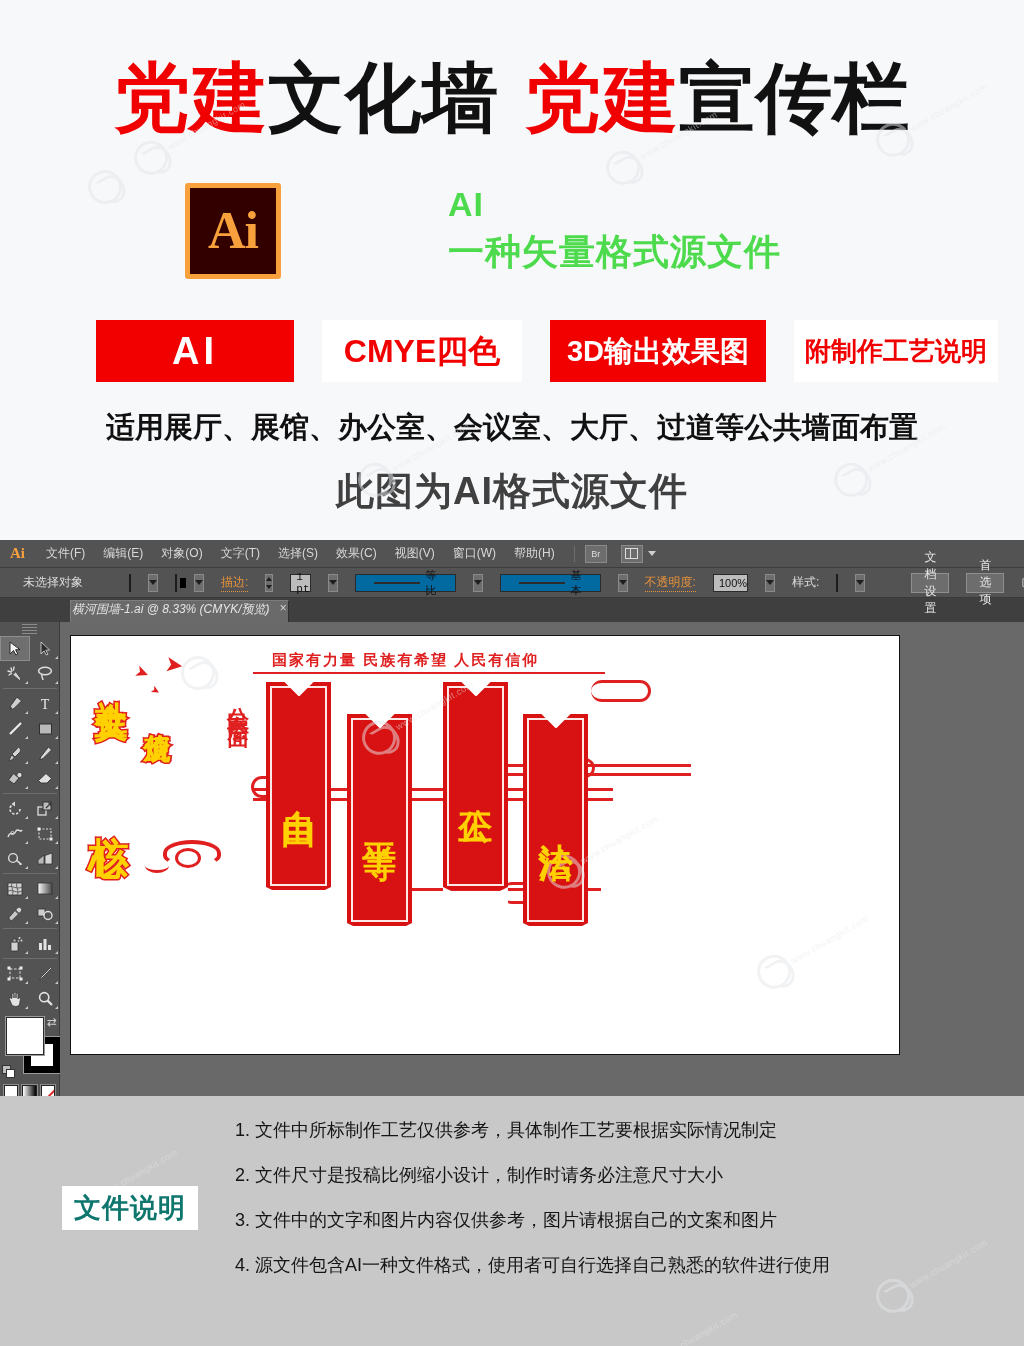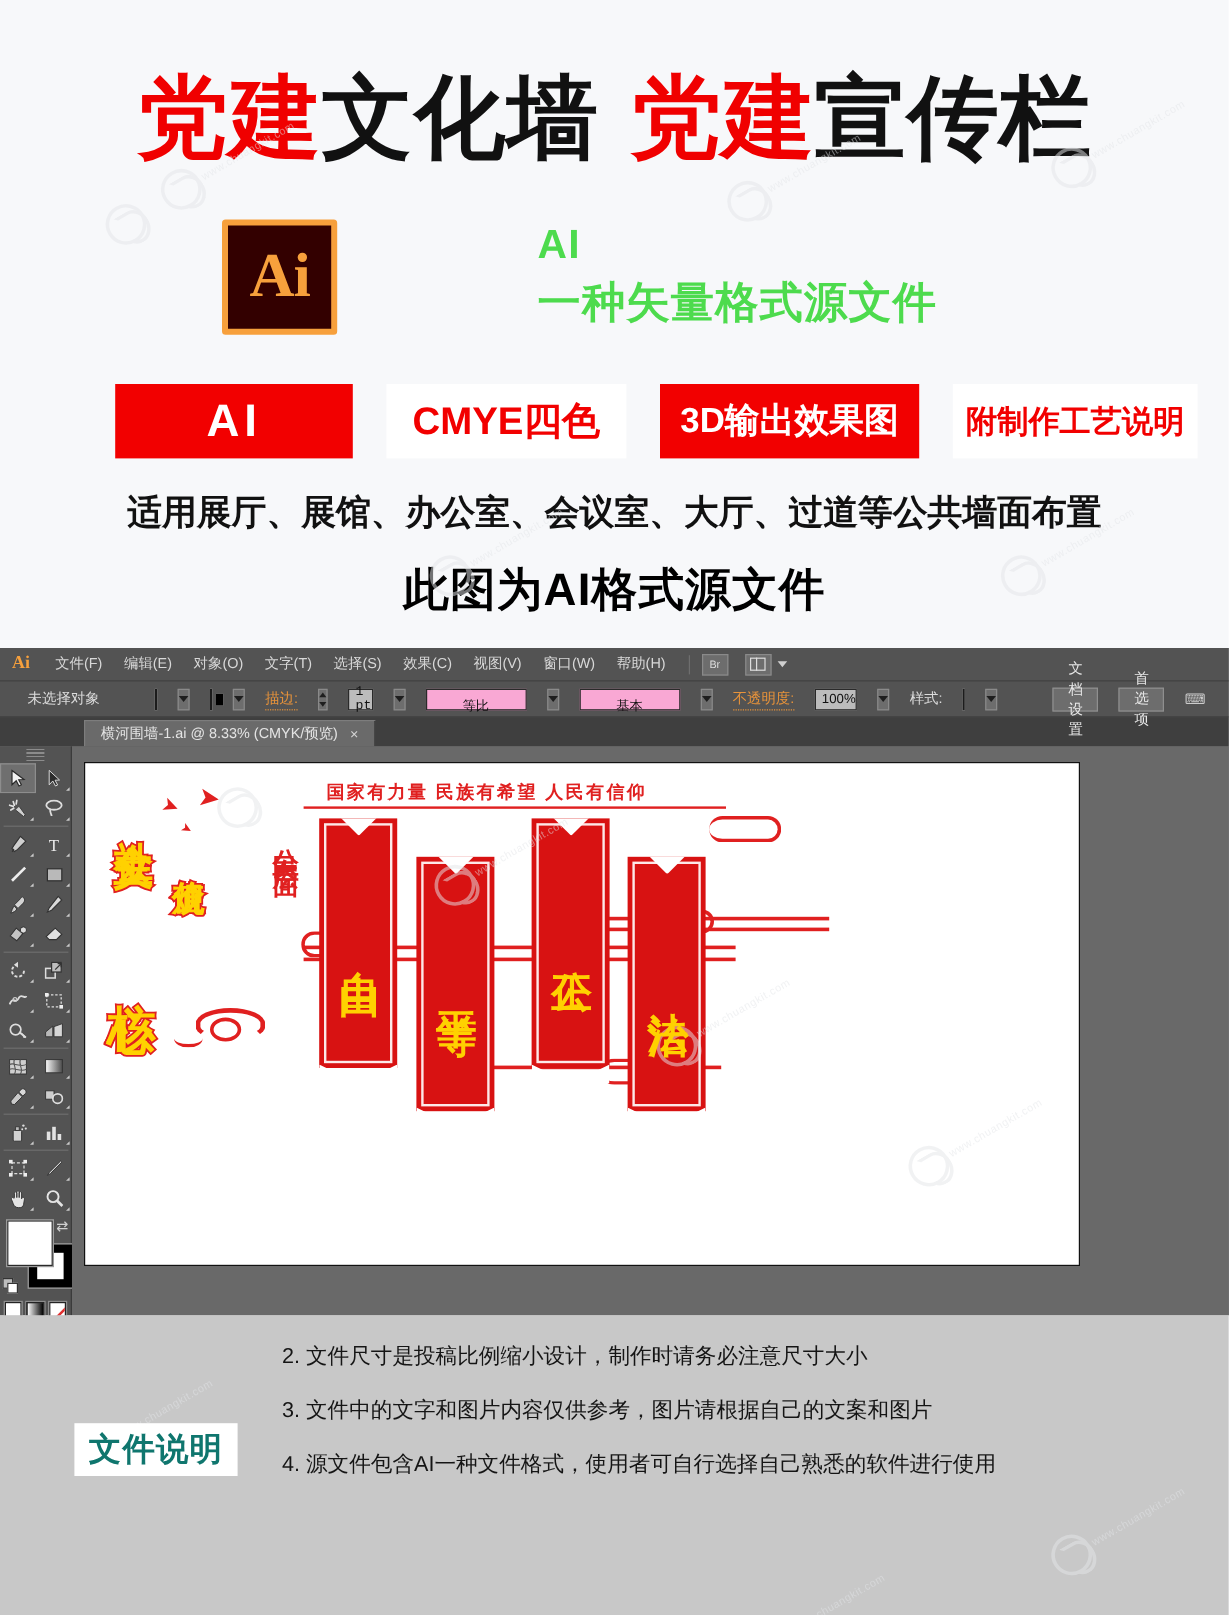--- a/index.html
+++ b/index.html
@@ -65,21 +65,21 @@
   .b2 { width: 200px; height: 62px; font-size: 32px; }
   .b3 { width: 216px; height: 62px; font-size: 29px; }
   .b4 { width: 204px; height: 62px; font-size: 26px; }
 
   .subline {
     position: absolute; top: 408px; left: 0; width: 1024px; text-align: center;
     font-size: 29px; font-weight: bold; color: #111; white-space: nowrap;
   }
   .redline {
     position: absolute; top: 466px; left: 0; width: 1024px; text-align: center;
-    font-size: 38px; font-weight: bold; color: #000000; letter-spacing: 1px;
+    font-size: 38px; font-weight: bold; color: #404040; letter-spacing: 1px;
   }
 
   
   .ai-app { position: absolute; top: 540px; left: 0; width: 1024px; height: 556px; background: #535353; }
 
   .menubar {
     height: 28px; background: #535353; display: flex; align-items: center;
     padding-left: 6px; gap: 0; border-bottom: 1px solid #3d3d3d;
   }
   .ai-mark {
@@ -122,40 +122,40 @@
   .ddbtn .tri { width: 0; height: 0; border-left: 4px solid transparent; border-right: 4px solid transparent; border-top: 5px solid #1e1e1e; }
   .spin { width: 11px; height: 18px; background: #6d6d6d; border: 1px solid #8a8a8a; display: flex; flex-direction: column; align-items: center; justify-content: space-around; }
   .spin .up { width: 0; height: 0; border-left: 3px solid transparent; border-right: 3px solid transparent; border-bottom: 4px solid #1e1e1e; }
   .spin .dn { width: 0; height: 0; border-left: 3px solid transparent; border-right: 3px solid transparent; border-top: 4px solid #1e1e1e; }
   .numfield {
     width: 58px; height: 18px; background: #bcbcbc; border: 1px solid #2a2a2a;
     color: #111; font-size: 11px; display: flex; align-items: center; padding-left: 5px;
     font-family: "Liberation Mono", monospace;
   }
   .selfield {
-    height: 18px; background: #f9a8d4; border: 1px solid #2a2a2a; color: #111;
+    height: 18px; background: #0369a1; border: 1px solid #2a2a2a; color: #111;
     font-size: 11px; display: flex; align-items: center; justify-content: space-between;
-    padding: 0 18px; gap: 6px; flex-direction: column;
+    padding: 0 18px; gap: 6px;
   }
   .selfield .dash { flex: 1; height: 2px; background: #2b2b2b; min-width: 46px; }
   .opfield {
     width: 60px; height: 18px; background: #bcbcbc; border: 1px solid #2a2a2a;
     color: #111; font-size: 11px; display: flex; align-items: center; padding-left: 5px;
   }
   .pbtn {
     height: 20px; background: #6d6d6d; border: 1px solid #8f8f8f; color: #e8e8e8;
     font-size: 12px; padding: 0 12px; display: flex; align-items: center;
   }
   .arrow-ico { width: 18px; height: 16px; display: flex; align-items: center; justify-content: center; color: #ccc; font-size: 12px; }
 
   .tabstrip { height: 24px; background: #3f3f3f; display: flex; align-items: flex-end; padding-left: 70px; }
   .doctab {
     height: 22px; background: #6a6a6a; color: #e4e4e4; font-size: 12px;
-    display: flex; align-items: center; gap: 10px; padding: 0 13px;
-    border-top: 1px solid #7d7d7d; border-left: 1px solid #7d7d7d; border-right: 1px solid #2f2f2f;
+    display: flex; align-items: flex-start; gap: 10px; padding: 0 1px;
+    border-top: 1px solid #7d7d7d; border-left: 1px solid #7d7d7d; border-right: 1px solid #2f2f2f; font-style: italic;
   }
   .doctab .x { color: #d4d4d4; font-size: 12px; }
 
   .workarea { position: relative; height: 474px; background: #696969; }
 
   
   .toolpanel {
     position: absolute; left: 0; top: 0; width: 60px; height: 474px;
     background: #535353; border-right: 1px solid #3b3b3b;
   }
@@ -684,18 +684,19 @@
     </div>
   </div>
 
   <div class="notes">
     <div class="wm" style="left:60px; top:70px;"><span class="ring"></span><span class="wtxt">www.chuangkit.com</span></div>
     <div class="wm" style="left:870px; top:160px;"><span class="ring"></span><span class="wtxt">www.chuangkit.com</span></div>
     <div class="wm" style="left:620px; top:232px;"><span class="ring"></span><span class="wtxt">www.chuangkit.com</span></div>
   </div>
   <div class="notes-tag">文件说明</div>
   <div class="notes-list">
+    <div class="note">1. 文件中所标制作工艺仅供参考，具体制作工艺要根据实际情况制定</div>
     <div class="note">2. 文件尺寸是投稿比例缩小设计，制作时请务必注意尺寸大小</div>
     <div class="note">3. 文件中的文字和图片内容仅供参考，图片请根据自己的文案和图片</div>
     <div class="note">4. 源文件包含AI一种文件格式，使用者可自行选择自己熟悉的软件进行使用</div>
   </div>
 
 </div>
 
 </body></html>

